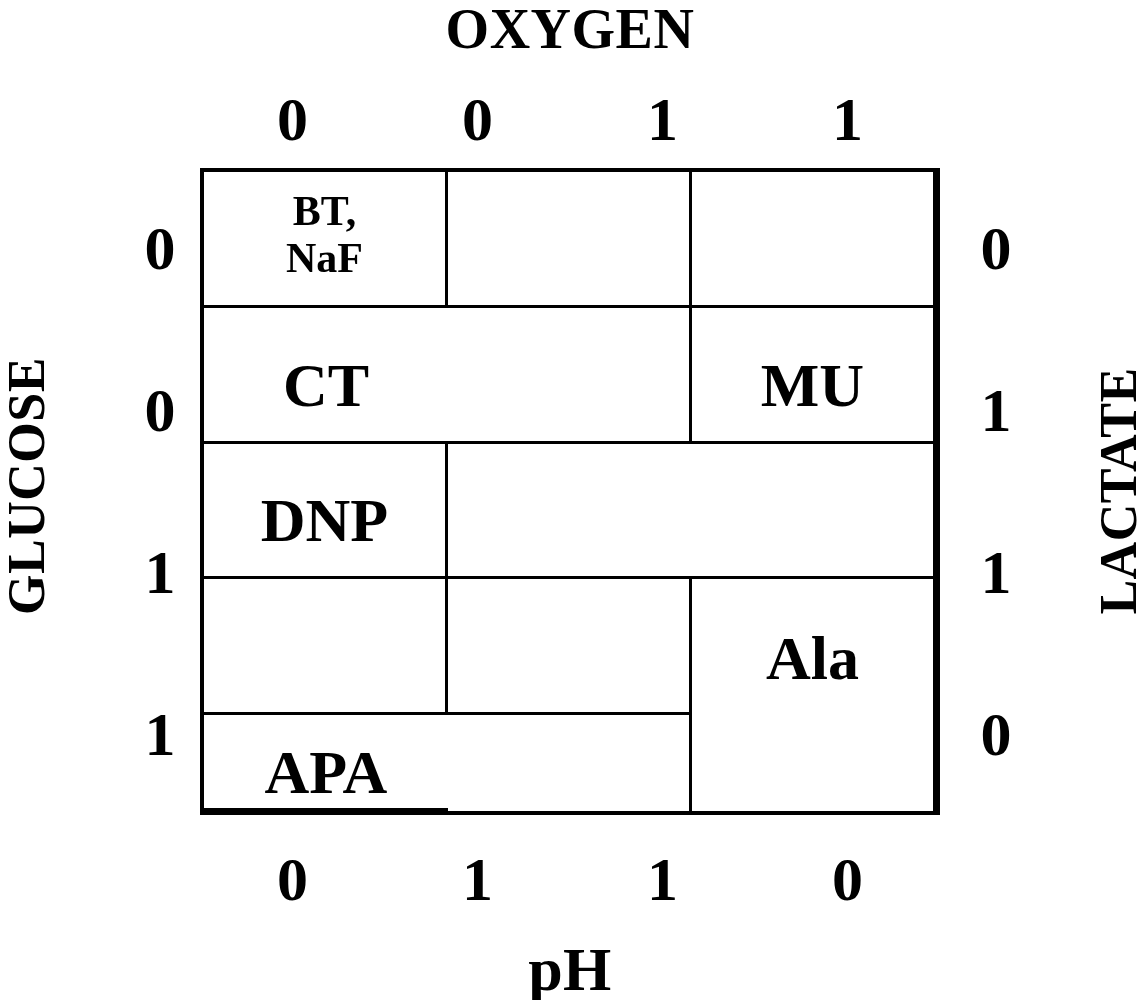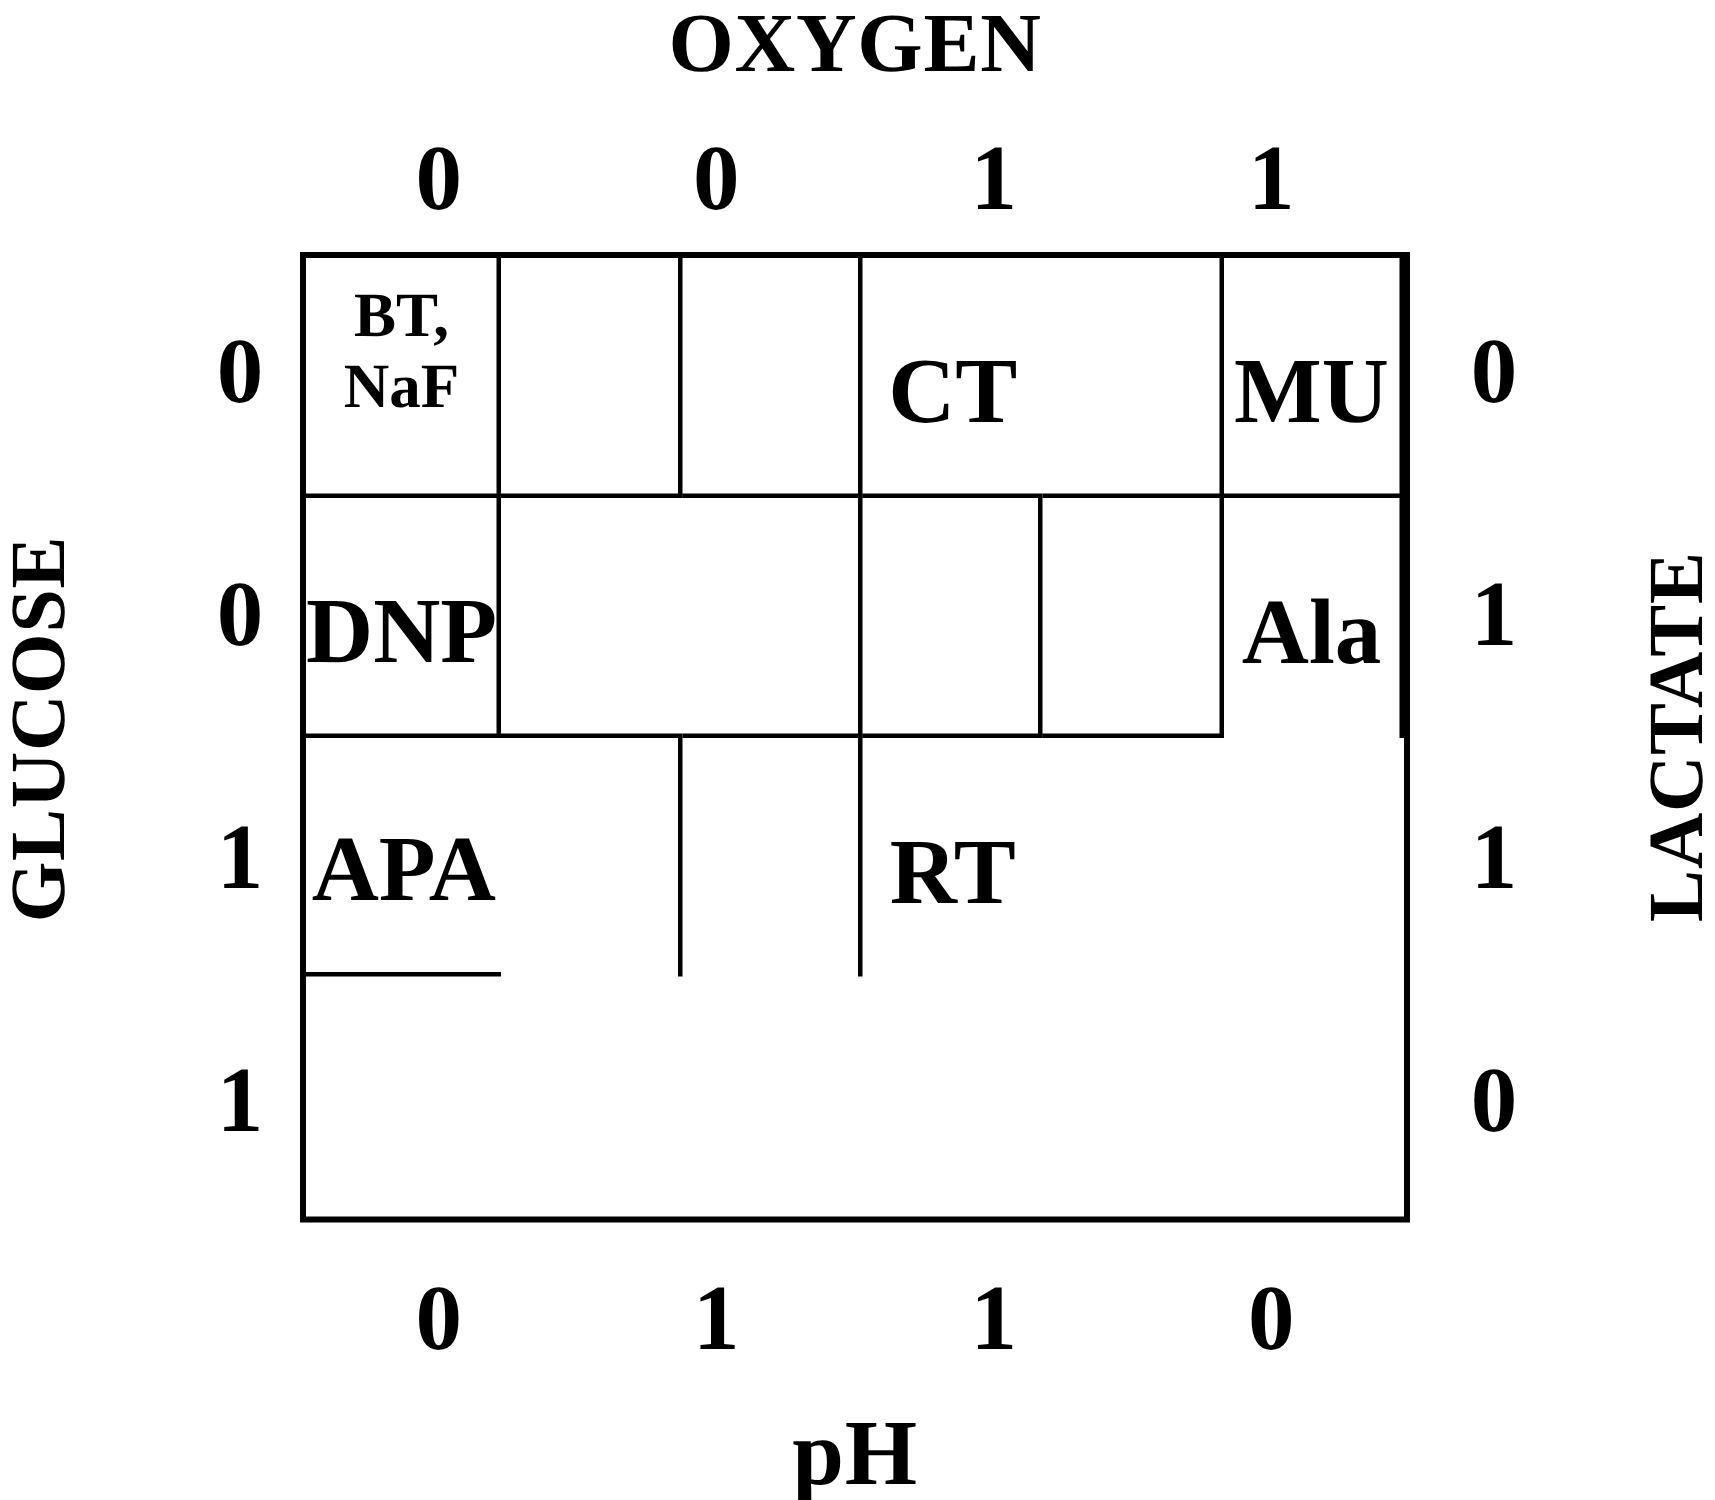--- a/index.html
+++ b/index.html
@@ -60,21 +60,21 @@
 
   .kmap-grid {
     position: absolute;
     left: 200px;
     top: 168px;
     width: 740px;
     height: 647px;
     border: 4px solid #000000;
     box-sizing: border-box;
     display: grid;
-    grid-template-columns: repeat(6, 1fr);
+    grid-template-columns: repeat(3, 1fr);
     grid-template-rows: repeat(4, 1fr);
     background: #ffffff;
   }
   .cell {
     border-right: 3px solid #000000;
     border-bottom: 3px solid #000000;
     box-sizing: border-box;
     display: flex;
     align-items: center;
     justify-content: center;
@@ -126,21 +126,20 @@
       <div class="cell">MU</div>
       <div class="cell">DNP</div>
       <div class="cell last-col"></div>
       <div class="cell"></div>
       <div class="cell"></div>
       <div class="cell"></div>
       <div class="cell last-row">Ala</div>
       <div class="cell last-col">APA</div>
       <div class="cell last-row"></div>
       <div class="cell last-row"></div>
-      <div class="cell last-col last-row">RT</div>
     </div>
 
   <div class="vvalues right-values">
       <div class="val">0</div>
       <div class="val">1</div>
       <div class="val">1</div>
       <div class="val">0</div>
     </div>
 
   <div class="vlabel lactate-title">LACTATE</div>

